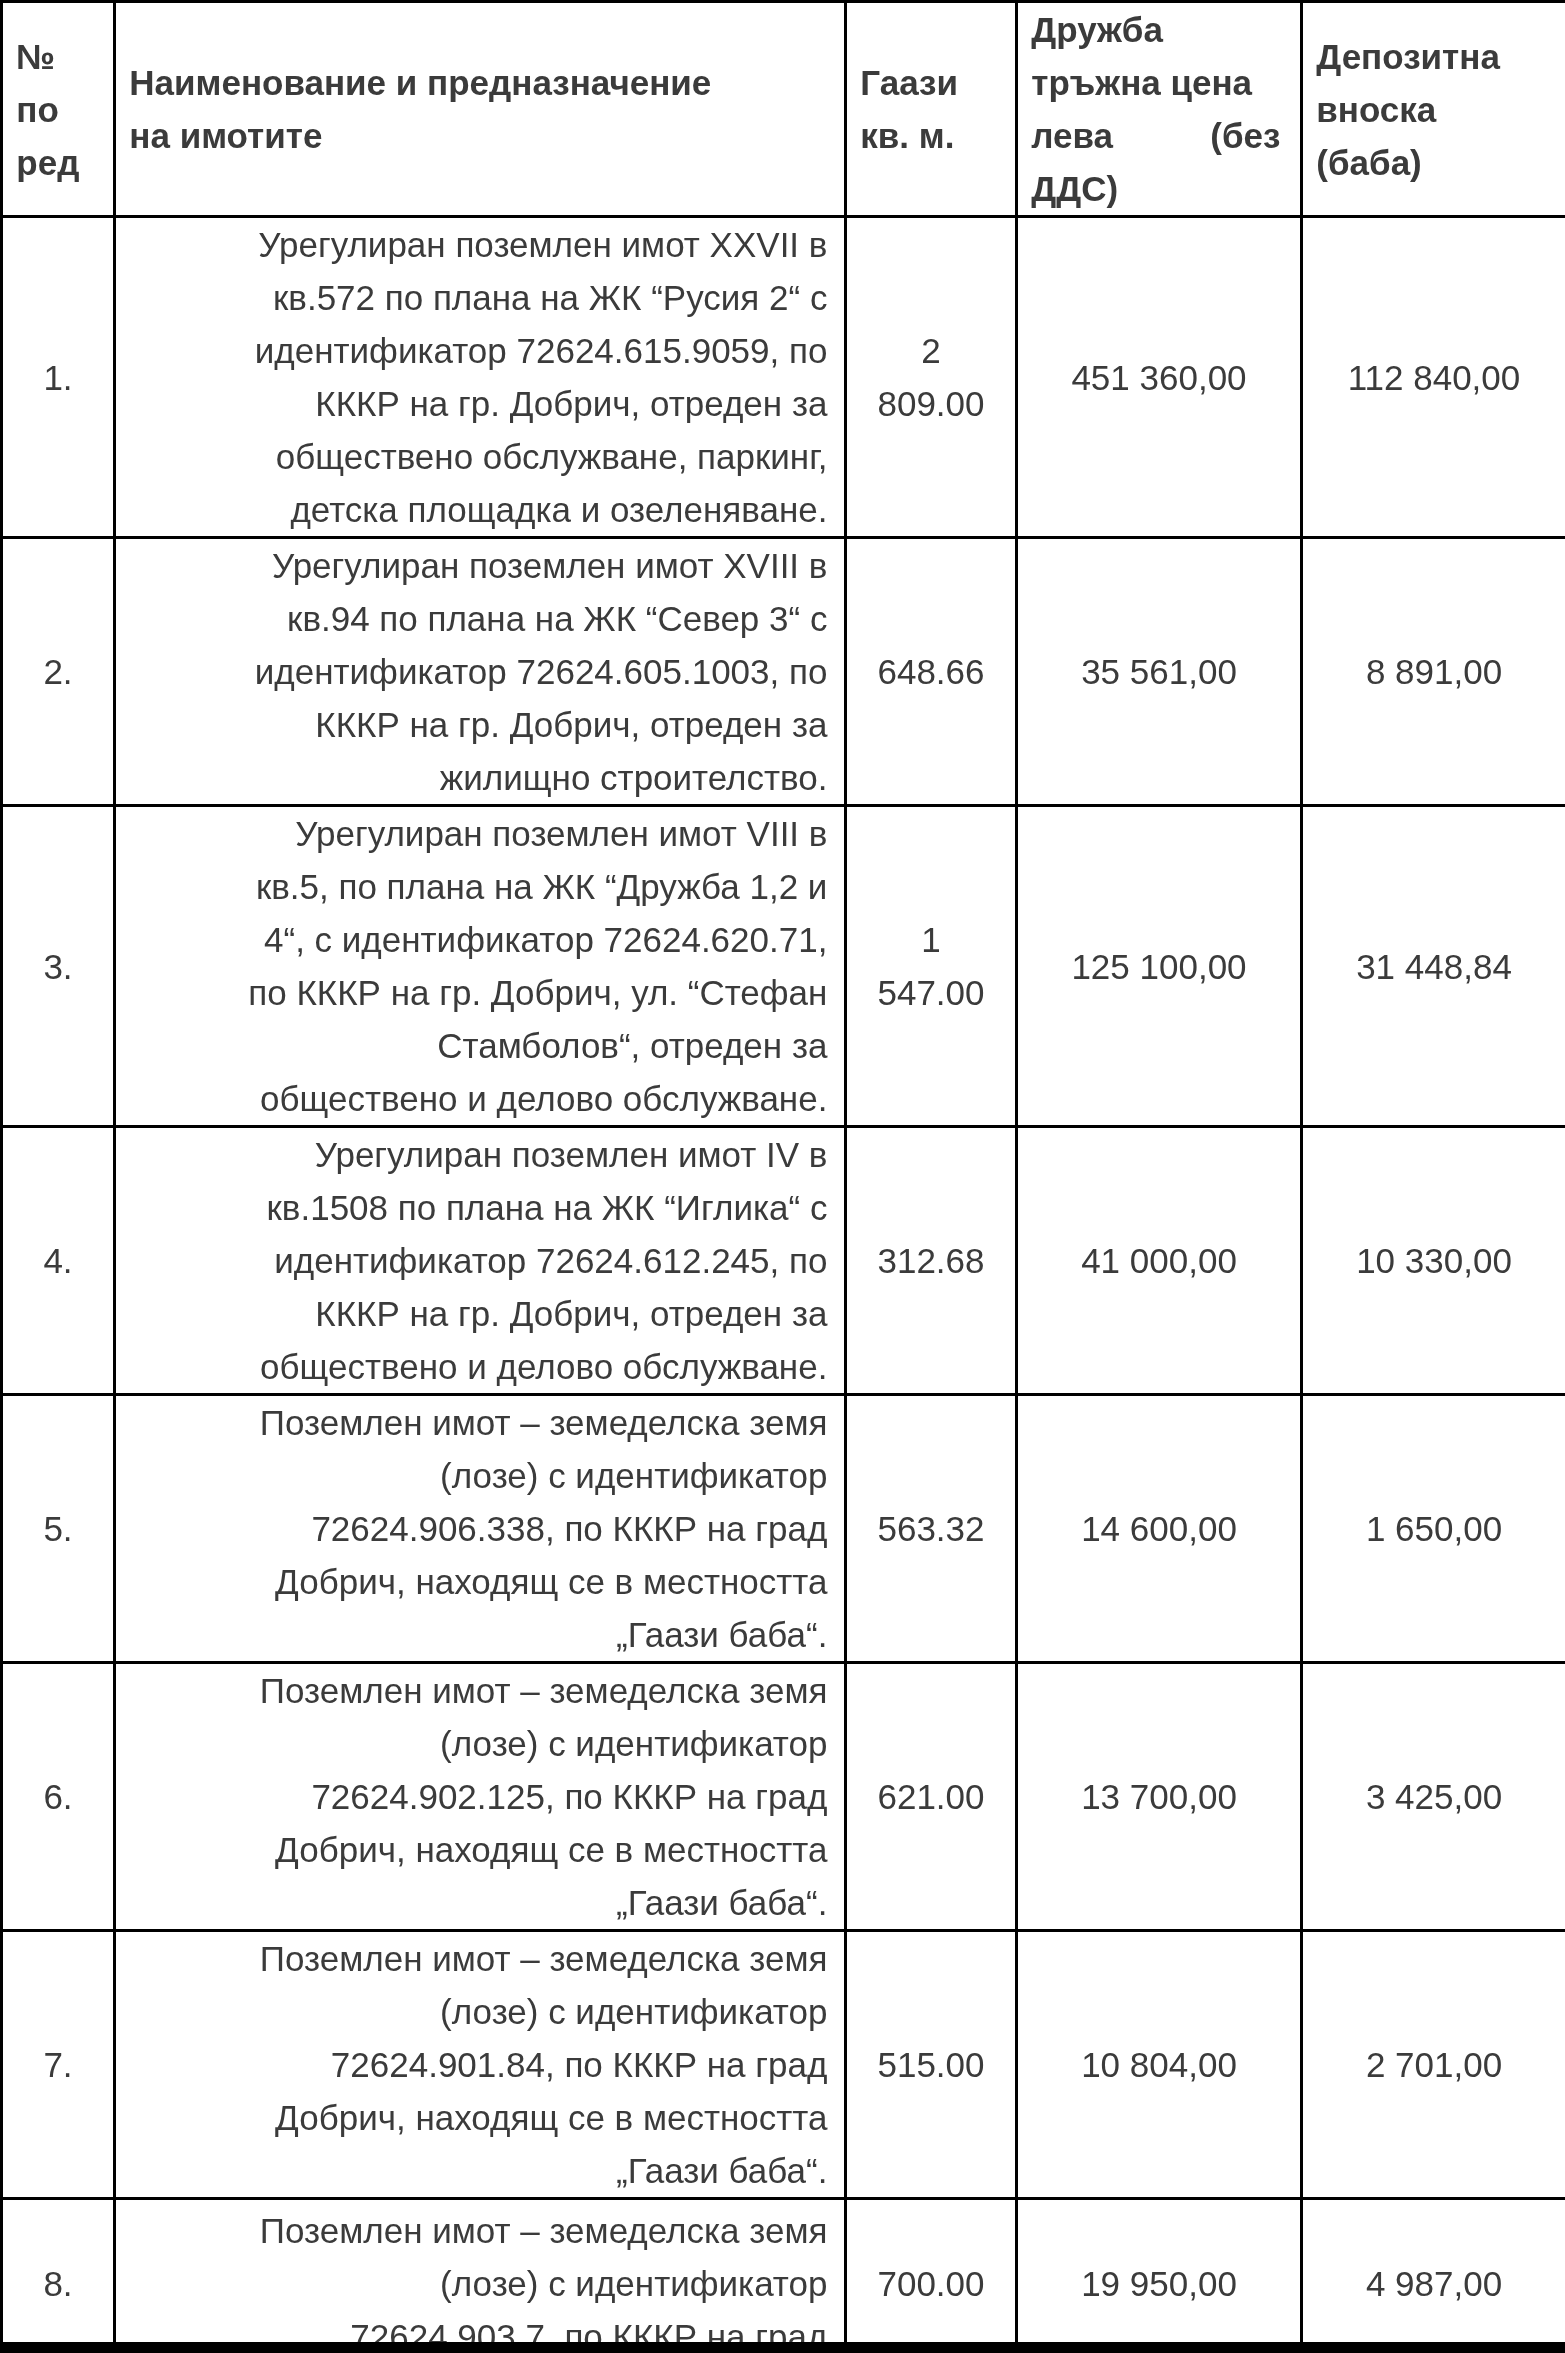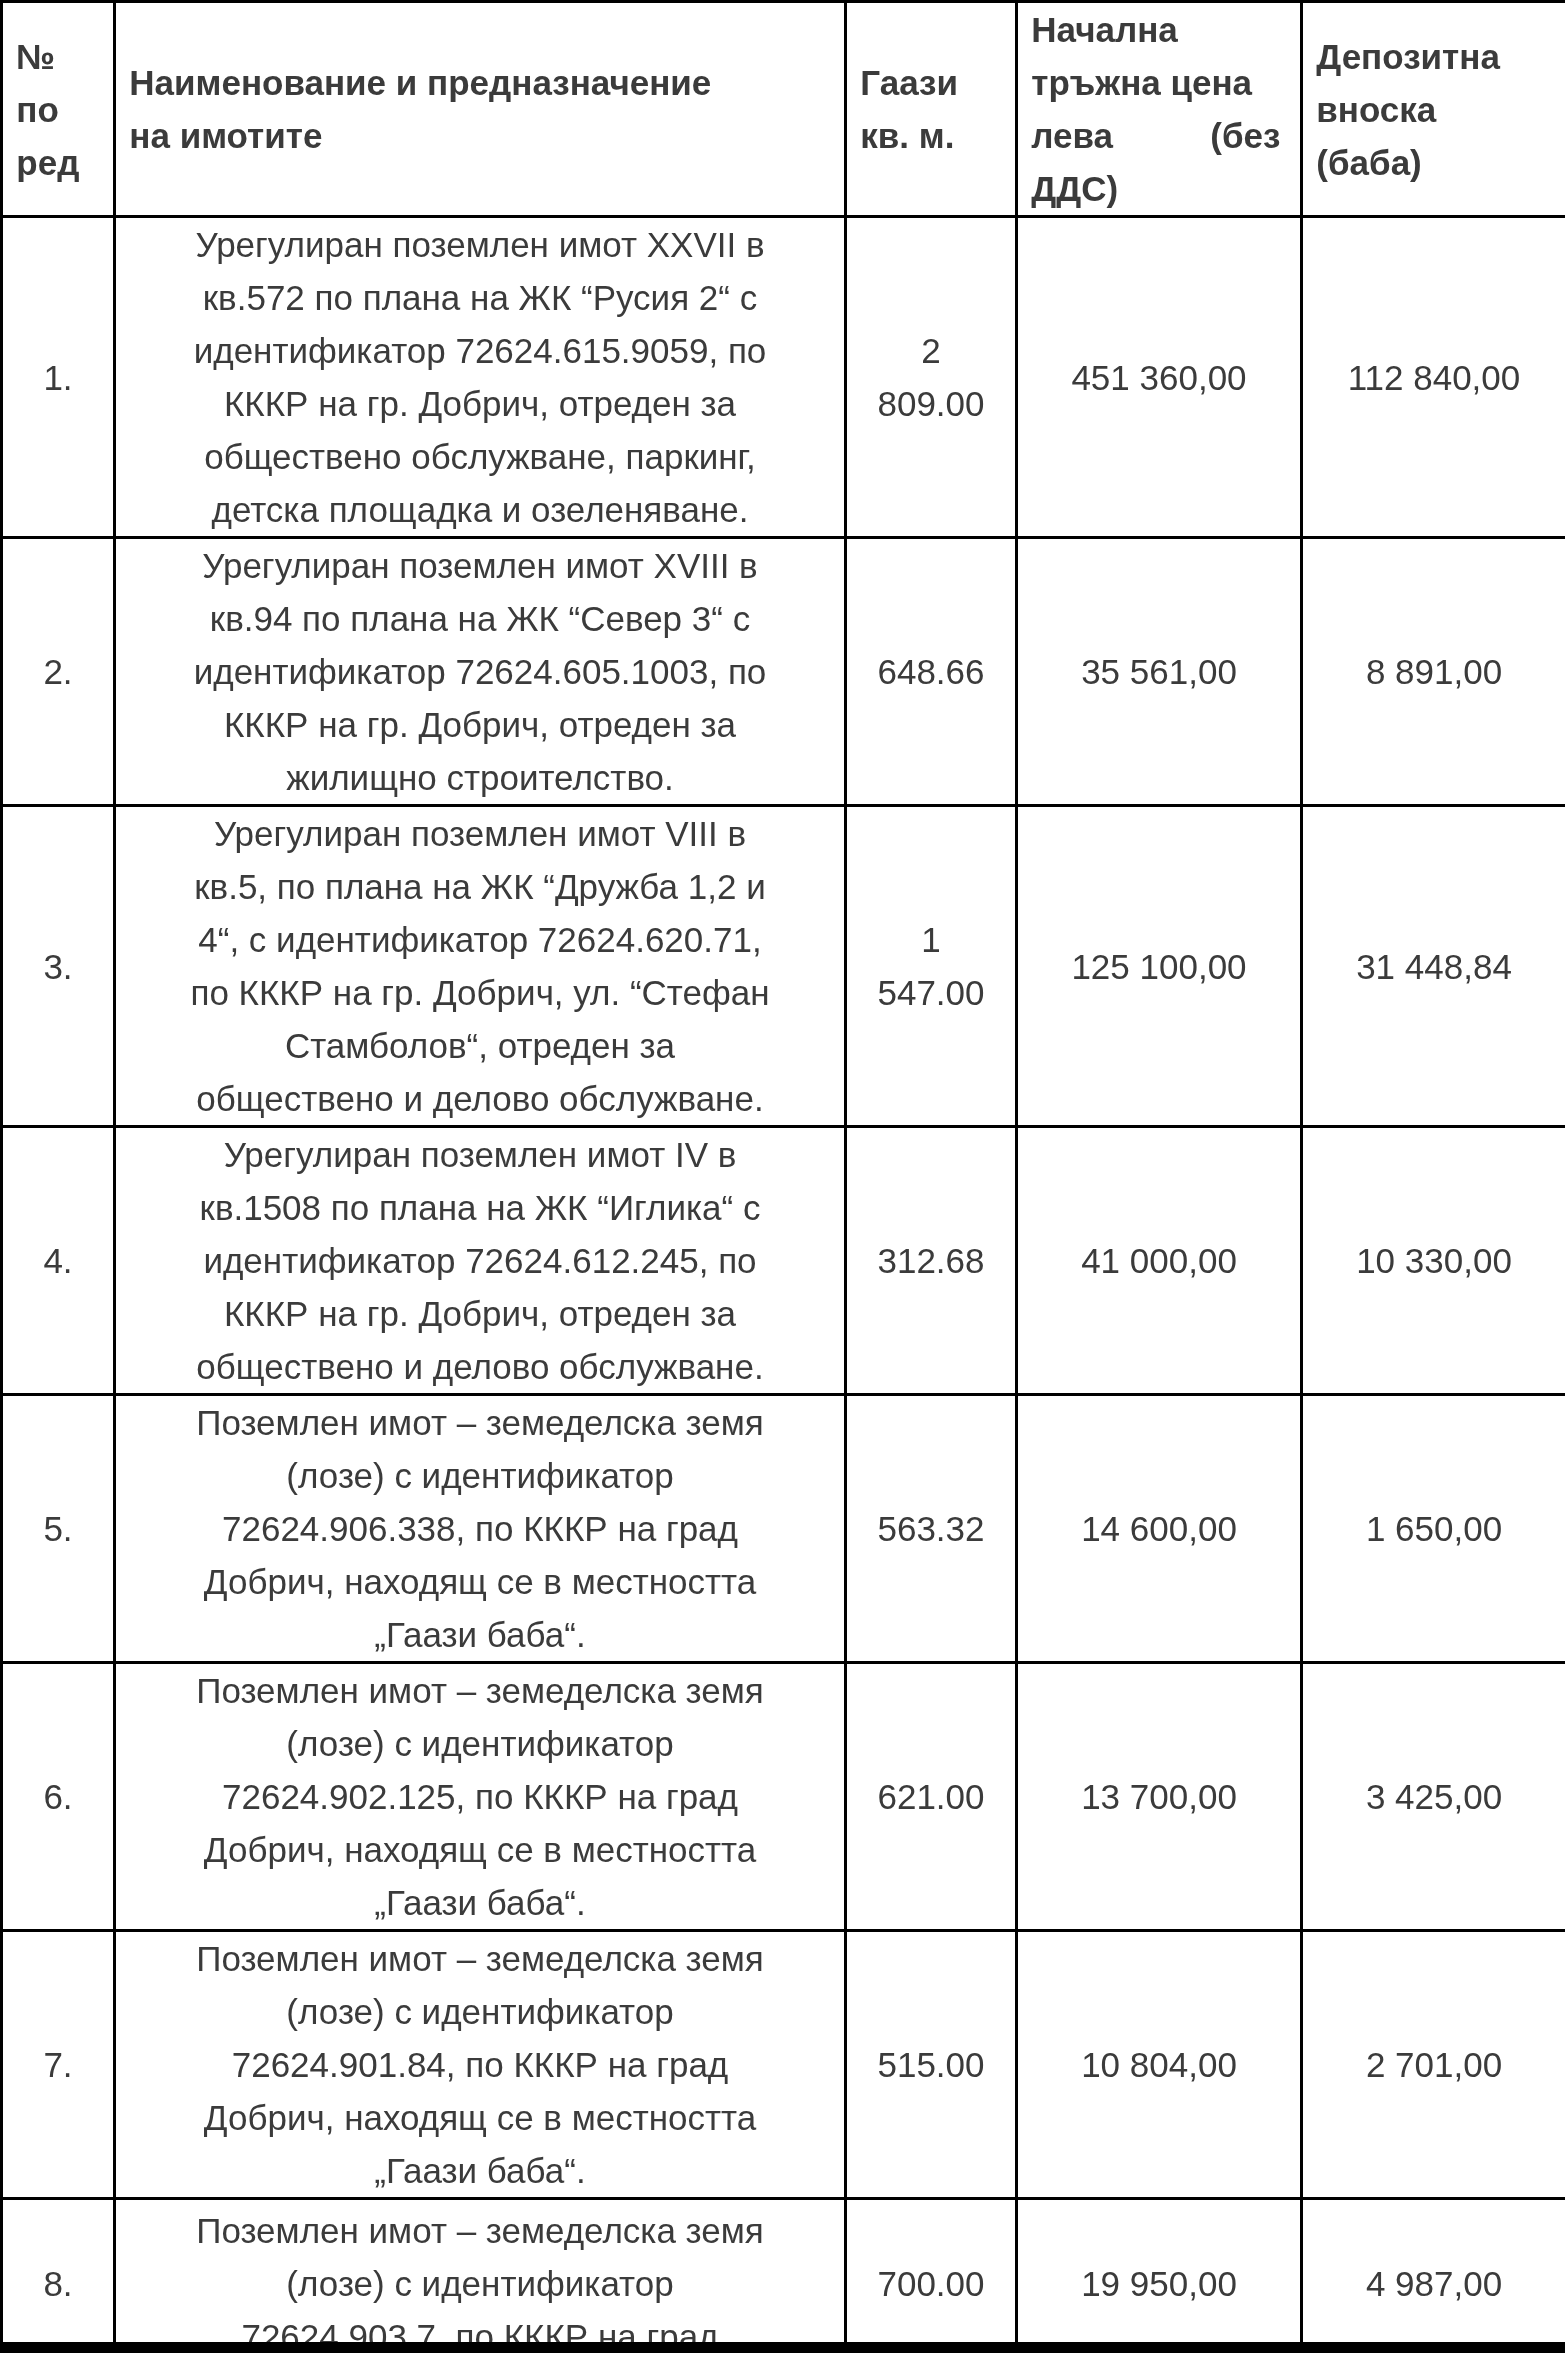--- a/index.html
+++ b/index.html
@@ -25,21 +25,21 @@
     padding: 0;
     overflow: hidden;
   }
   .doc-table th {
     font-weight: bold;
     text-align: left;
     padding: 0 13.3px;
   }
   .pre { white-space: pre-line; }
   .prewrap { white-space: pre-wrap; }
-  td.desc { text-align: center; padding: 0 16.6px; }
+  td.desc { text-align: right; padding: 0 16.6px; }
   td.num, td.area, td.price, td.deposit { text-align: center; }
   .bottom-cut {
     position: absolute;
     left: 0; right: 0; bottom: 0;
     height: 11.6px;
     background: #000000;
   }
 </style>
 </head>
 <body>
@@ -55,21 +55,21 @@
     </colgroup>
     <thead>
       <tr style="height:214px">
         <th class="pre">№
 по
 ред</th>
         <th class="pre">Наименование и предназначение
 на имотите</th>
         <th class="pre">Гаази
 кв. м.</th>
-        <th class="prewrap">Начална
+        <th class="prewrap">Дружба
 тръжна цена
 лева          (без
 ДДС)</th>
         <th class="pre">Депозитна
 вноска
 (баба)</th>
       </tr>
     </thead>
     <tbody>
       <tr style="height:312px">

